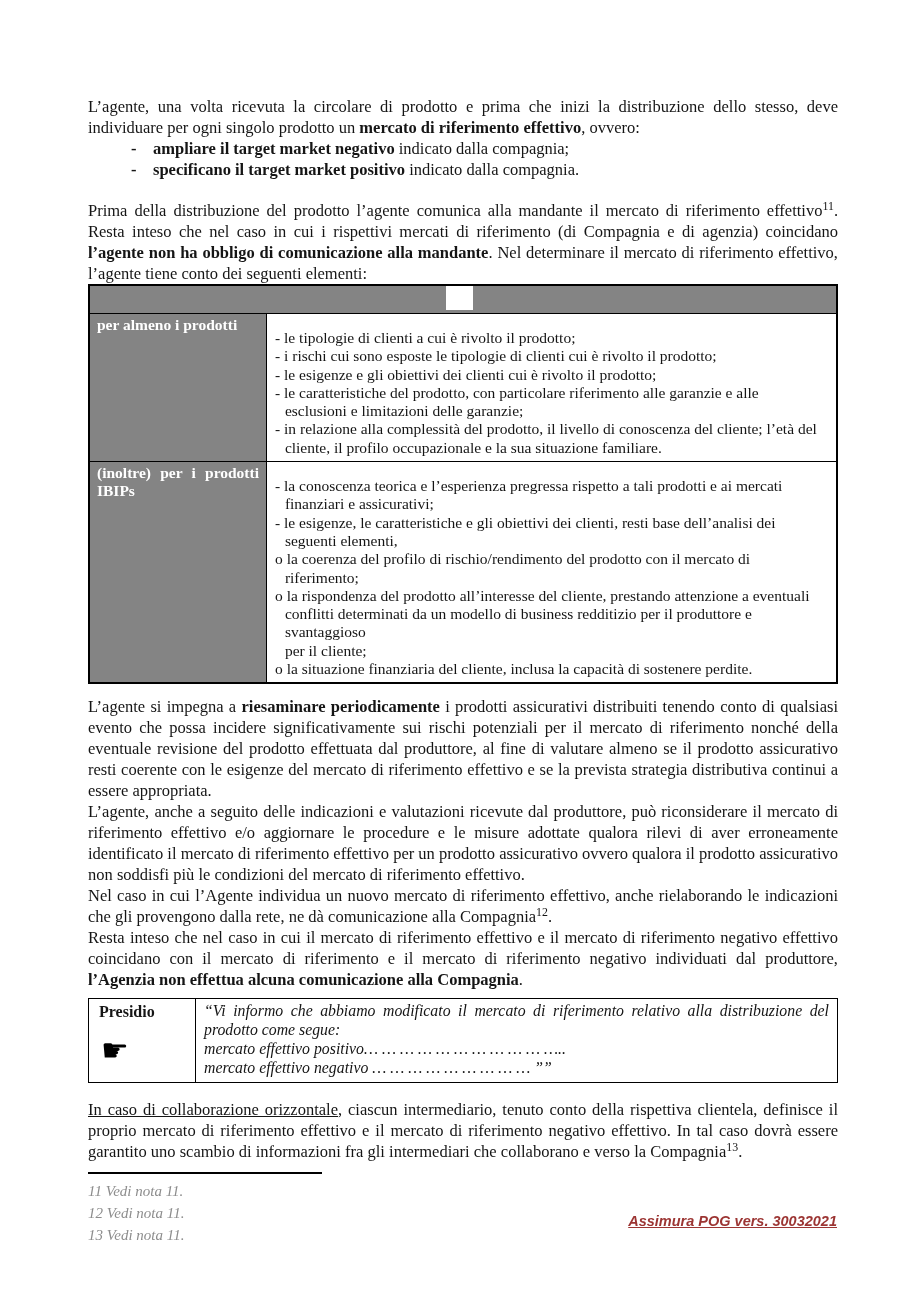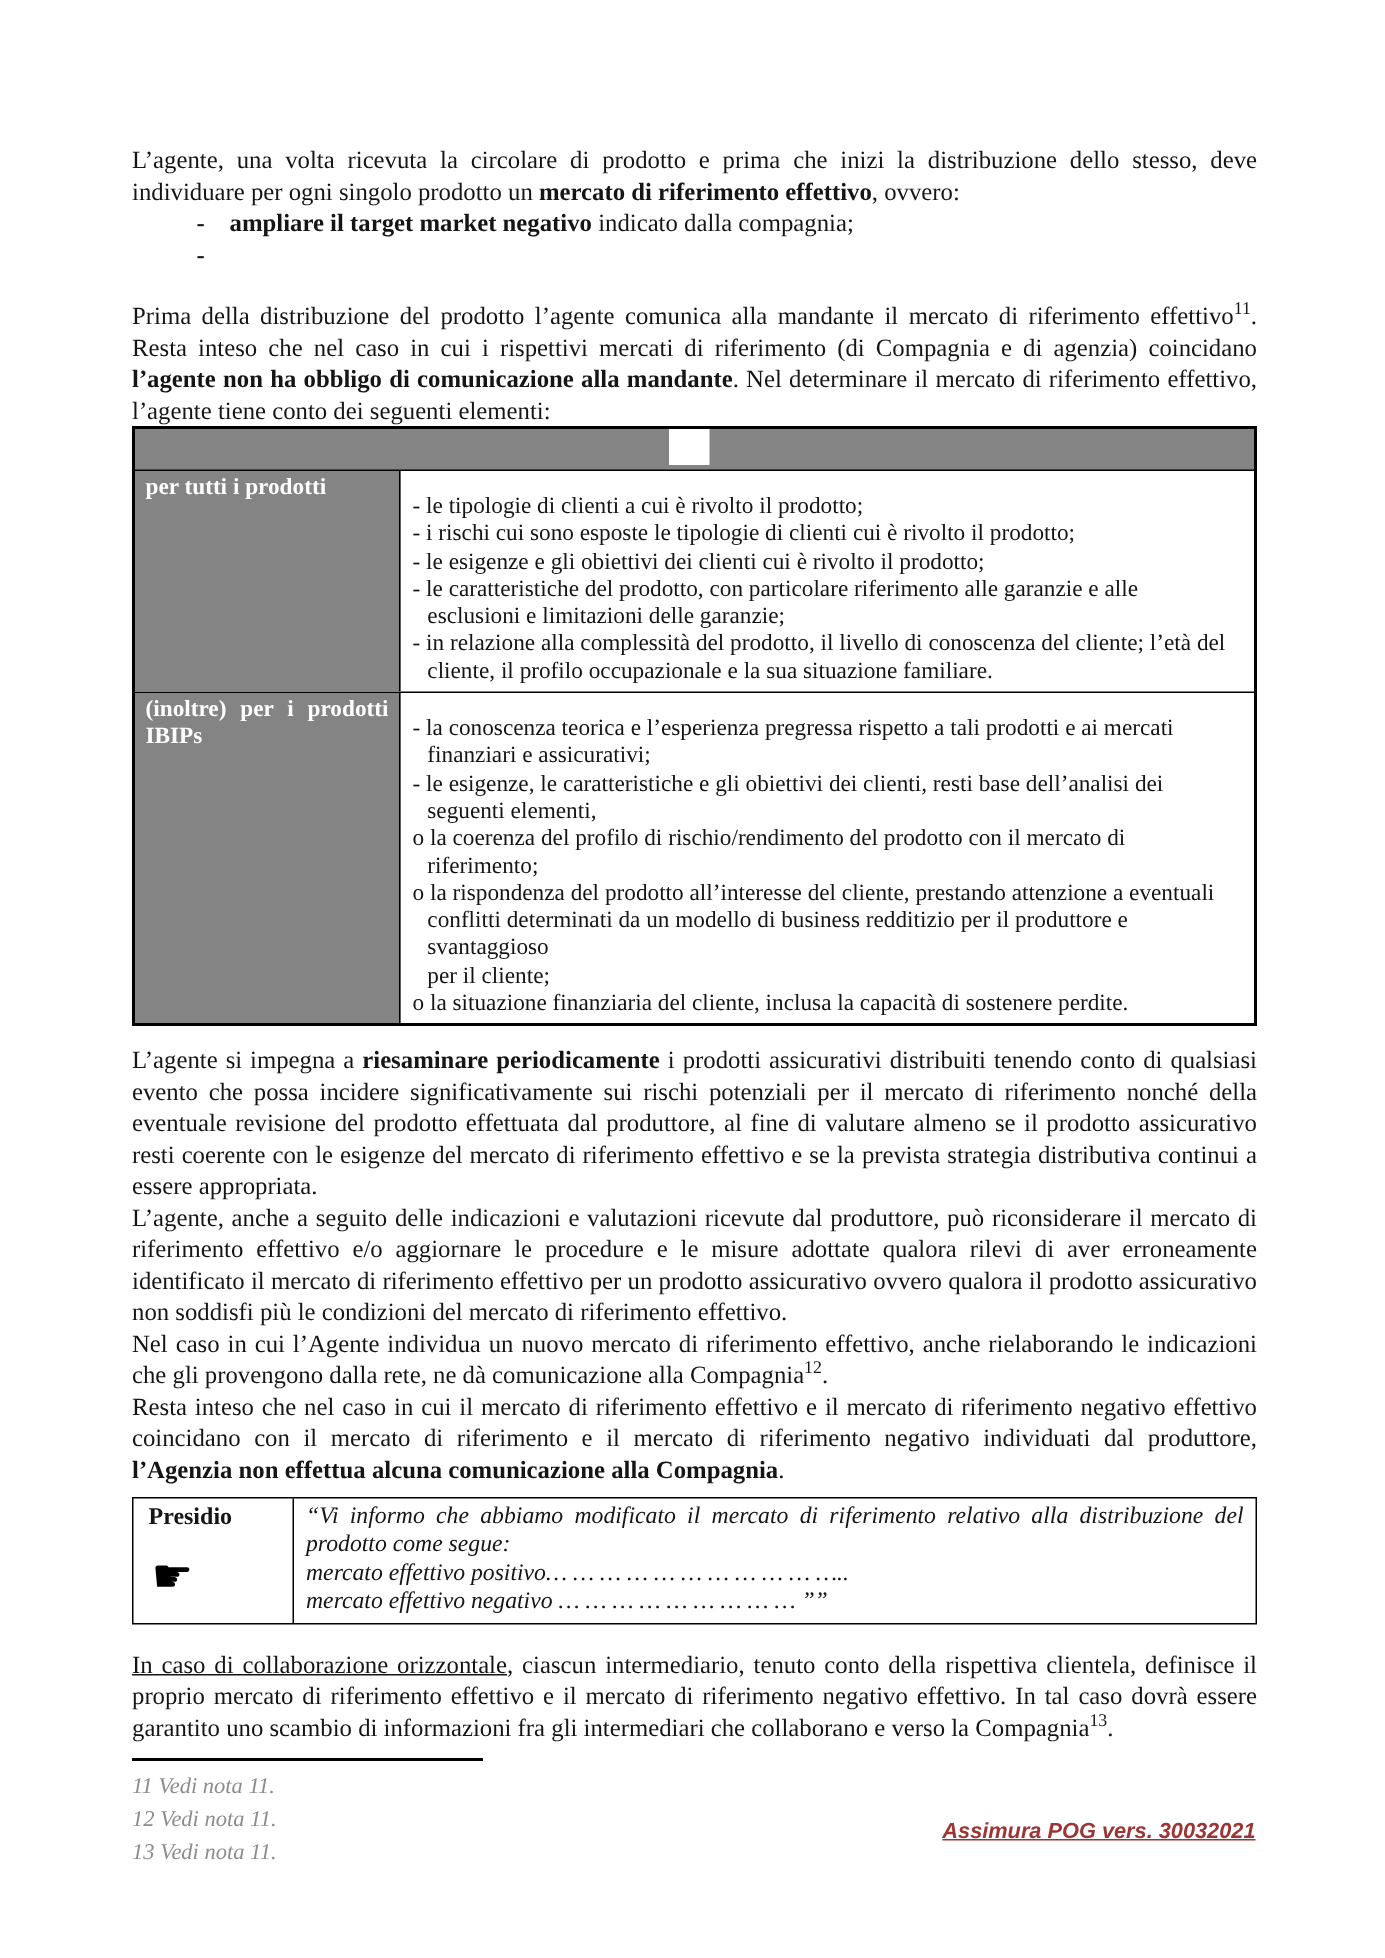--- a/index.html
+++ b/index.html
@@ -67,31 +67,32 @@
 
     <p class="body mb20"><span>L’agente, una volta ricevuta la circolare di prodotto e prima che inizi la distribuzione dello stesso, deve individuare per ogni singolo prodotto un </span><span class="b">mercato di riferimento effettivo</span><span>, ovvero:</span></p>
 
     <div class="bullets">
       <div class="bullet-row">
         <span class="bullet-dash">-</span>
         <span class="bullet-text"><span class="b">ampliare il target market negativo</span><span> indicato dalla compagnia;</span></span>
       </div>
       <div class="bullet-row">
         <span class="bullet-dash">-</span>
+        <span class="bullet-text"><span class="b">specificano il target market positivo</span><span> indicato dalla compagnia.</span></span>
       </div>
     </div>
 
     <p class="body mb14"><span>Prima della distribuzione del prodotto l’agente comunica alla mandante il mercato di riferimento effettivo</span><sup>11</sup><span>. Resta inteso che nel caso in cui i rispettivi mercati di riferimento (di Compagnia e di agenzia) coincidano </span><span class="b">l’agente non ha obbligo di comunicazione alla mandante</span><span>. Nel determinare il mercato di riferimento effettivo, l’agente tiene conto dei seguenti elementi:</span></p>
 
     <div class="dtable">
       <div class="dtable-header">
         <div class="whitebox"></div>
       </div>
       <div class="drow">
-        <div class="dlabel">per tutti i prodotti</div>
+        <div class="dlabel">per almeno i prodotti</div>
         <div class="dcell">
 
         <div class="titem">- le tipologie di clienti a cui è rivolto il prodotto;</div>
             <div class="titem">- i rischi cui sono esposte le tipologie di clienti cui è rivolto il prodotto;</div>
             <div class="titem">- le esigenze e gli obiettivi dei clienti cui è rivolto il prodotto;</div>
             <div class="titem">- le caratteristiche del prodotto, con particolare riferimento alle garanzie e alle
  esclusioni e limitazioni delle garanzie;</div>
             <div class="titem">- in relazione alla complessità del prodotto, il livello di conoscenza del cliente; l’età del
  cliente, il profilo occupazionale e la sua situazione familiare.</div>
           </div>

